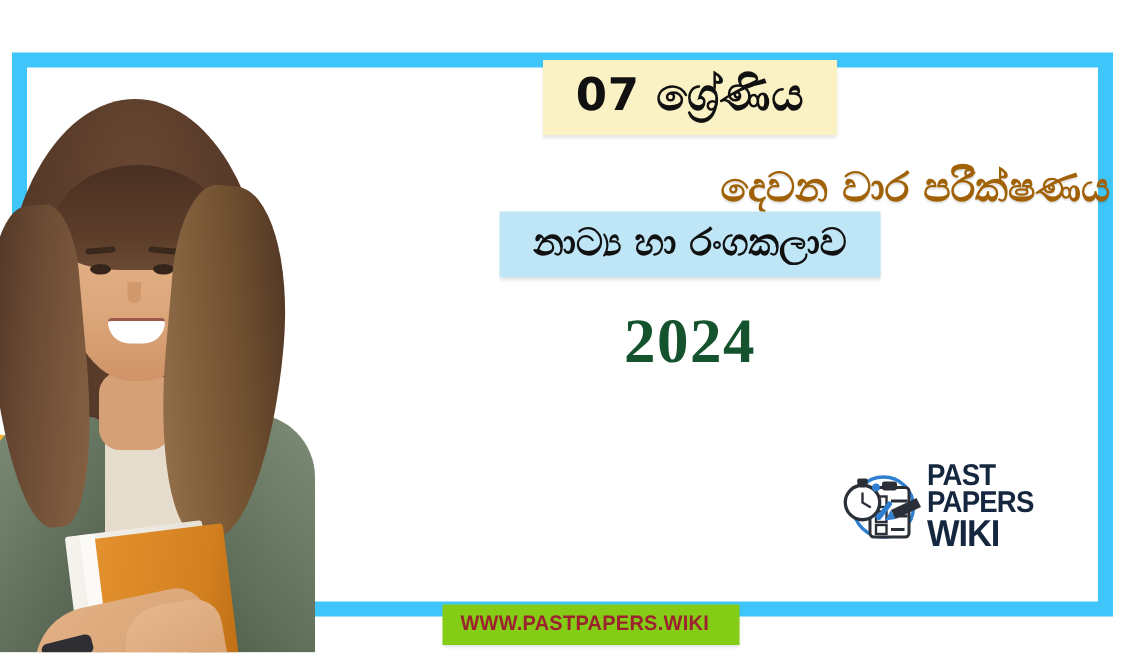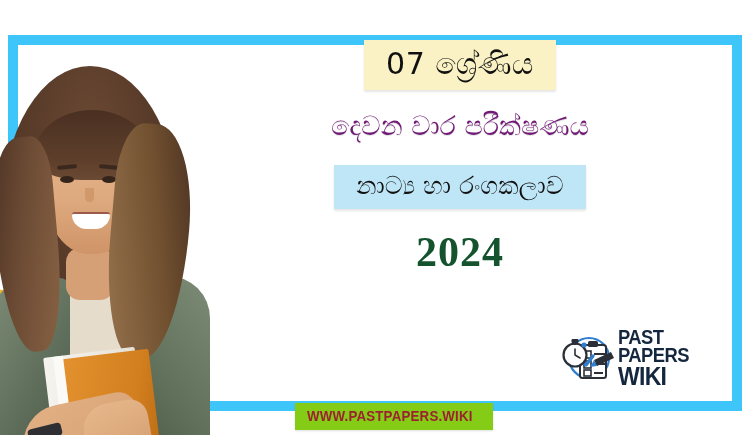--- a/index.html
+++ b/index.html
@@ -36,47 +36,47 @@
   }
   .banner-wrap{width:100%;text-align:center;}
   .banner.grade{
     background:#faf2c4;
   }
   .banner.subject{
     background:#bfe6f7;
   }
   .si{
     font-family:"DejaVu Sans","Liberation Sans",sans-serif;
-    font-weight:normal;
+    font-weight:bold;
   }
   .grade-text{
     font-size:30px;line-height:1.12;color:#111111;letter-spacing:.5px;
   }
   .term-text{
-    display:block;text-align:center;
-    font-size:27px;line-height:1.15;color:#701a75;
+    display:block;text-align:right;
+    font-size:27px;line-height:1.15;color:#a16207;
     margin-top:20px;
     text-shadow:0 1px 1px rgba(0,0,0,.12);
   }
   .subject-text{
     font-size:25px;line-height:1.15;color:#111111;
   }
-  .row-subject{margin-top:24px;}
+  .row-subject{}
   .year{
     display:block;text-align:center;
     margin-top:22px;
     font-family:"Liberation Serif","DejaVu Serif",serif;
     font-weight:bold;font-size:42px;line-height:1;
     color:#14532d;
     letter-spacing:1px;
   }
   
   .logo{
     position:absolute;
-    left:558px;top:328px;
+    left:558px;top:308px;
     width:180px;height:60px;
     display:flex;align-items:center;
   }
   .logo-mark{width:58px;height:56px;flex:0 0 58px;position:relative;}
   .logo-type{
     margin-left:2px;
     display:flex;flex-direction:column;
     line-height:.88;
   }
   .logo-line1{

